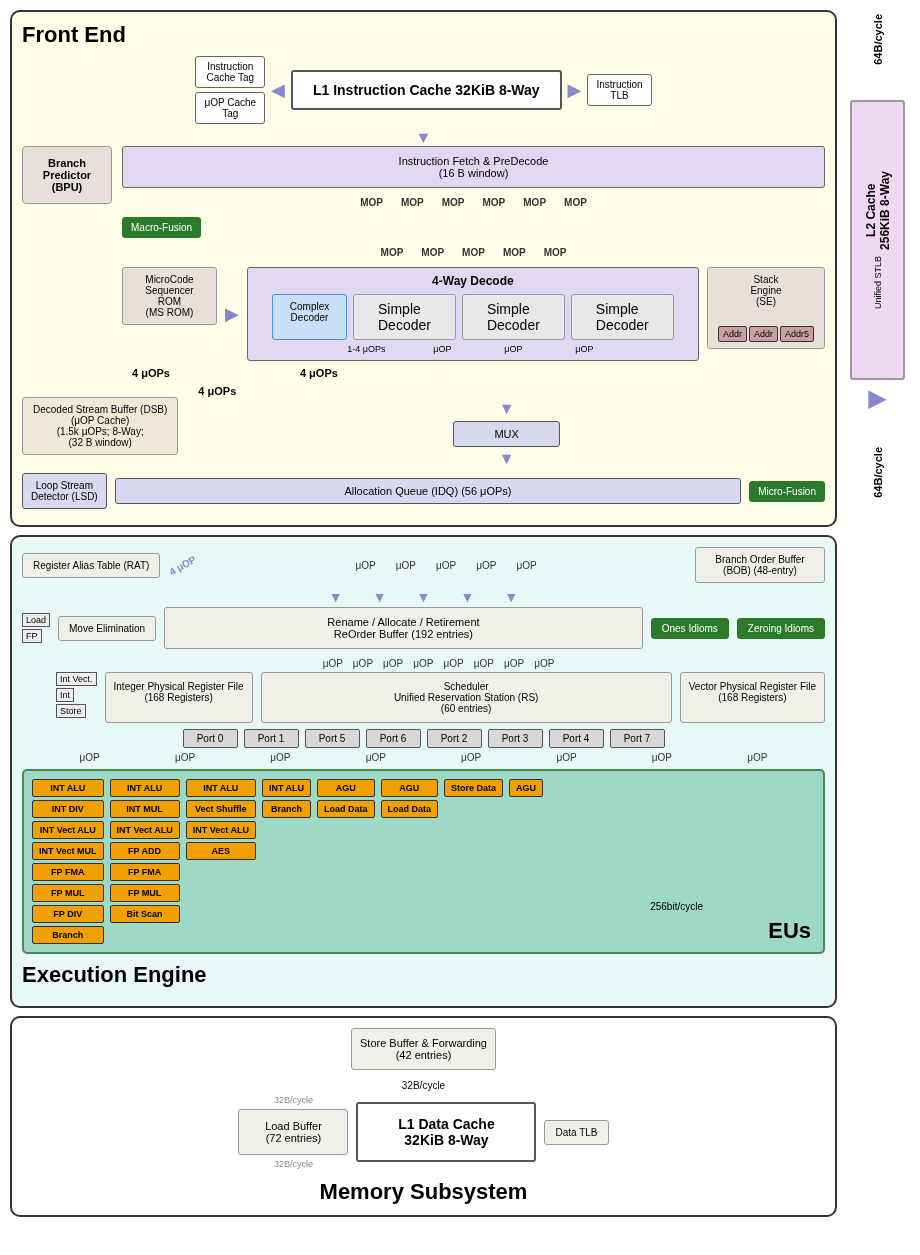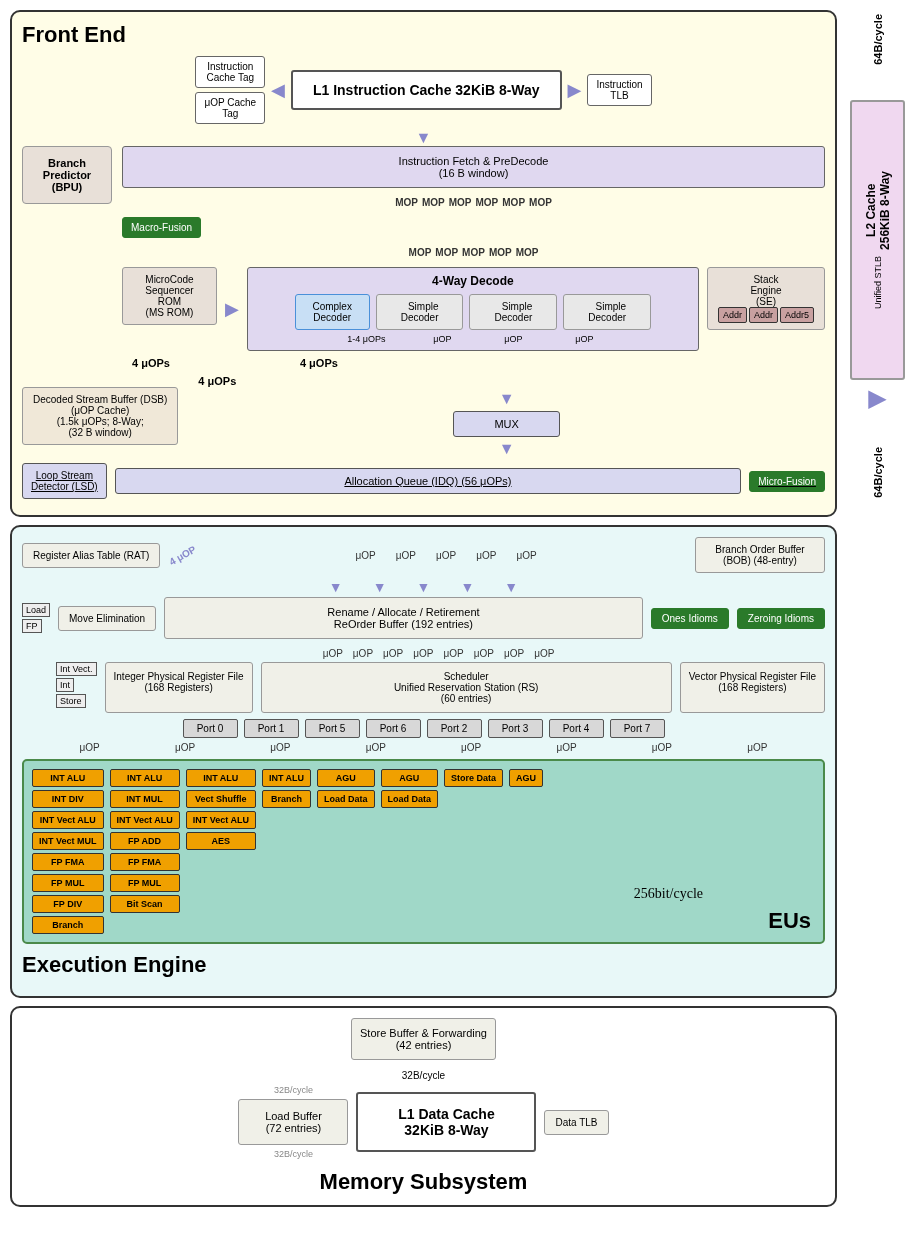--- a/index.html
+++ b/index.html
@@ -99,21 +99,21 @@
     .instruction-fetch-box {
       border: 1.5px solid #666;
       background: #e0d8f0;
       padding: 8px;
       text-align: center;
       border-radius: 3px;
     }
 
     .mop-row {
       display: flex;
-      gap: 4px;
+      gap: 18px;
       justify-content: center;
       margin: 3px 0;
     }
     .mop-label {
       font-size: 10px;
       color: #333;
       font-weight: bold;
     }
 
     .instruction-queue-row {
@@ -183,24 +183,24 @@
       text-align: center;
       border-radius: 3px;
       min-width: 75px;
       font-size: 10px;
     }
 
     .simple-decoder-box {
       border: 1.5px solid #999;
       background: #e8e8e8;
       padding: 6px 24px;
-      text-align: right;
+      text-align: left;
       border-radius: 3px;
       min-width: 65px;
-      font-size: 10px;
+      font-size: 14px;
     }
 
     .uop-label-row {
       display: flex;
       gap: 6px;
       justify-content: center;
       margin-top: 4px;
     }
 
     .stack-engine-box {
@@ -210,21 +210,21 @@
       text-align: center;
       border-radius: 3px;
       font-size: 10px;
       min-width: 90px;
     }
 
     .adder-row {
       display: flex;
       gap: 2px;
       justify-content: center;
-      margin-top: 0;
+      margin-top: 19px;
     }
     .adder-box {
       border: 1px solid #333;
       background: #c8a0a0;
       padding: 2px 4px;
       font-size: 9px;
       border-radius: 2px;
     }
 
     
@@ -254,21 +254,20 @@
       font-size: 11px;
       flex: 1;
     }
 
     
     .idq-row {
       display: flex;
       align-items: center;
       gap: 8px;
       margin: 6px 0;
-      text-decoration: underline;
     }
 
     .lsd-box {
       border: 1.5px solid #555;
       background: #d8d8f0;
       padding: 6px 8px;
       text-align: center;
       border-radius: 3px;
       font-size: 10px;
       min-width: 70px;
@@ -475,22 +474,21 @@
       bottom: 8px;
       right: 12px;
       font-size: 22px;
       font-weight: bold;
     }
 
     .bit256-label {
       position: absolute;
       bottom: 40px;
       right: 120px;
-      font-size: 14px;
-      font-family: Liberation Serif, serif;
+      font-size: 10px;
     }
 
     
     .memory-box {
       border: 2px solid #333;
       border-radius: 10px;
       background: #fff;
       padding: 10px;
       margin-bottom: 12px;
     }

